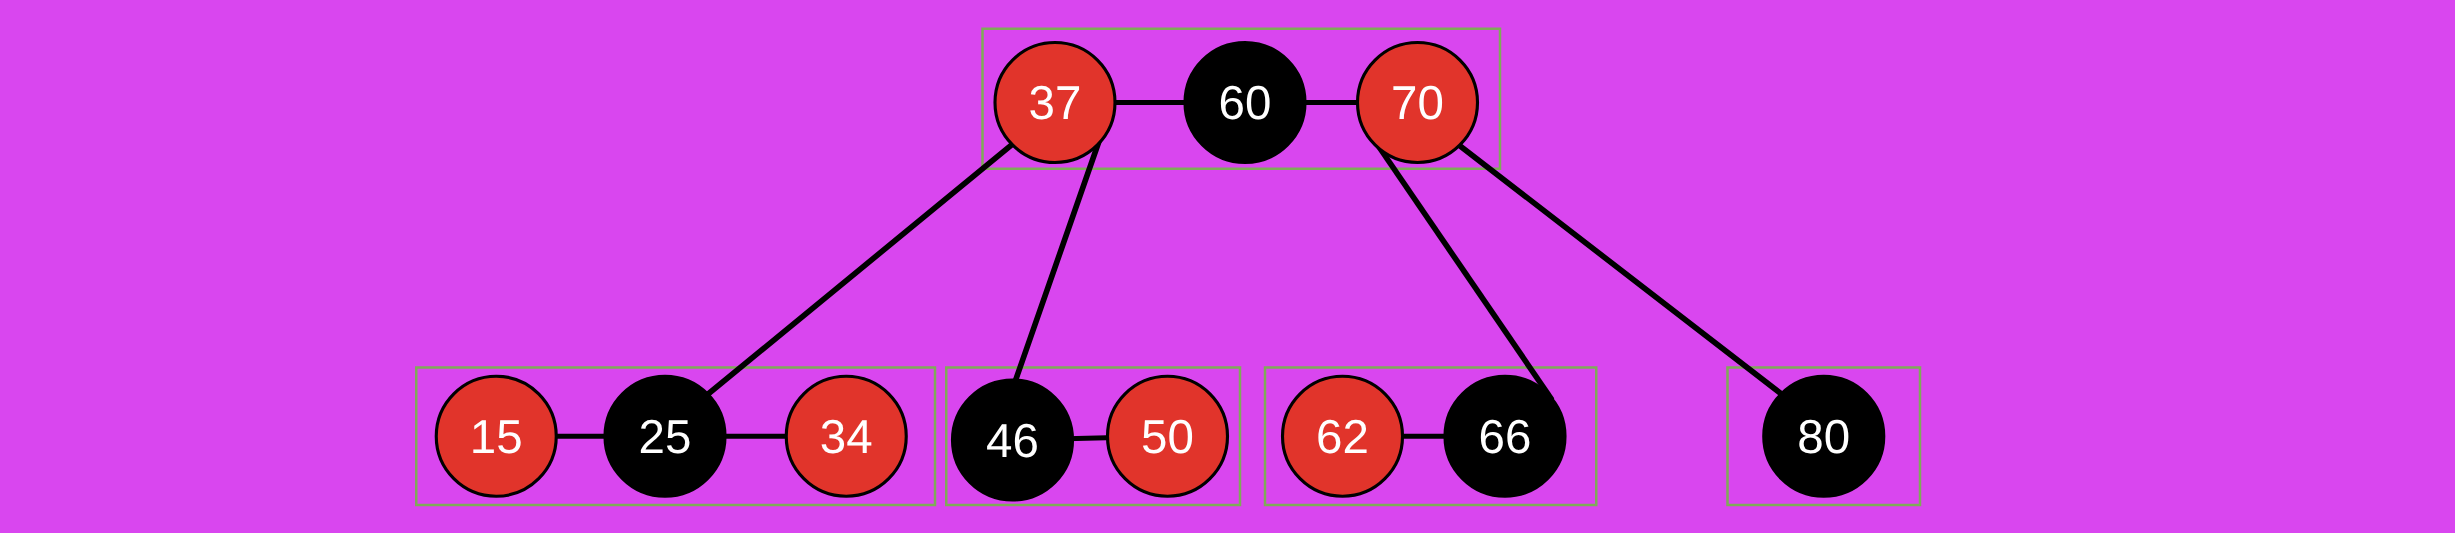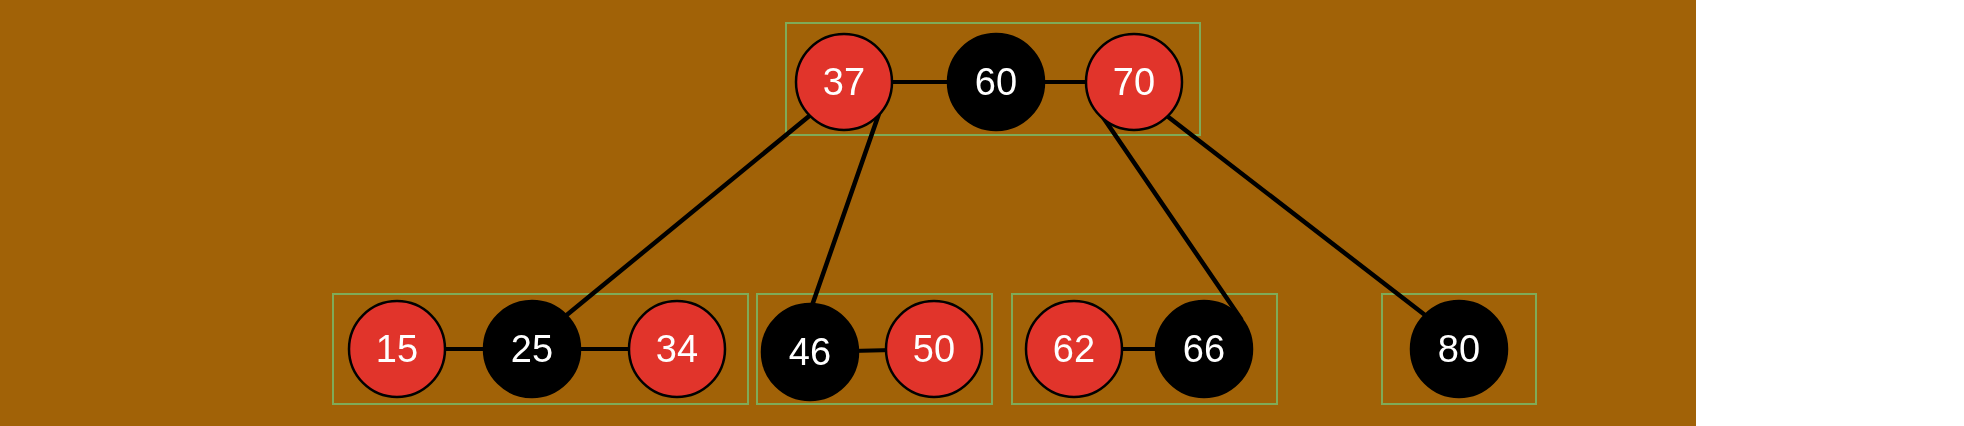--- a/index.html
+++ b/index.html
@@ -2,23 +2,23 @@
 <html><head>
 <meta charset="utf-8">
 <style>
   html, body {
     margin: 0;
     padding: 0;
     background: #ffffff;
   }
   .stage {
     position: relative;
-    width: 1696px;
+    width: 1964px;
     height: 426px;
-    background: #a16207;
+    background: #d946ef;
     overflow: hidden;
     font-family: "Liberation Sans", sans-serif;
   }
   svg {
     display: block;
   }
   svg text {
     font-family: "Liberation Sans", "DejaVu Sans", sans-serif;
     font-weight: 400;
   }

